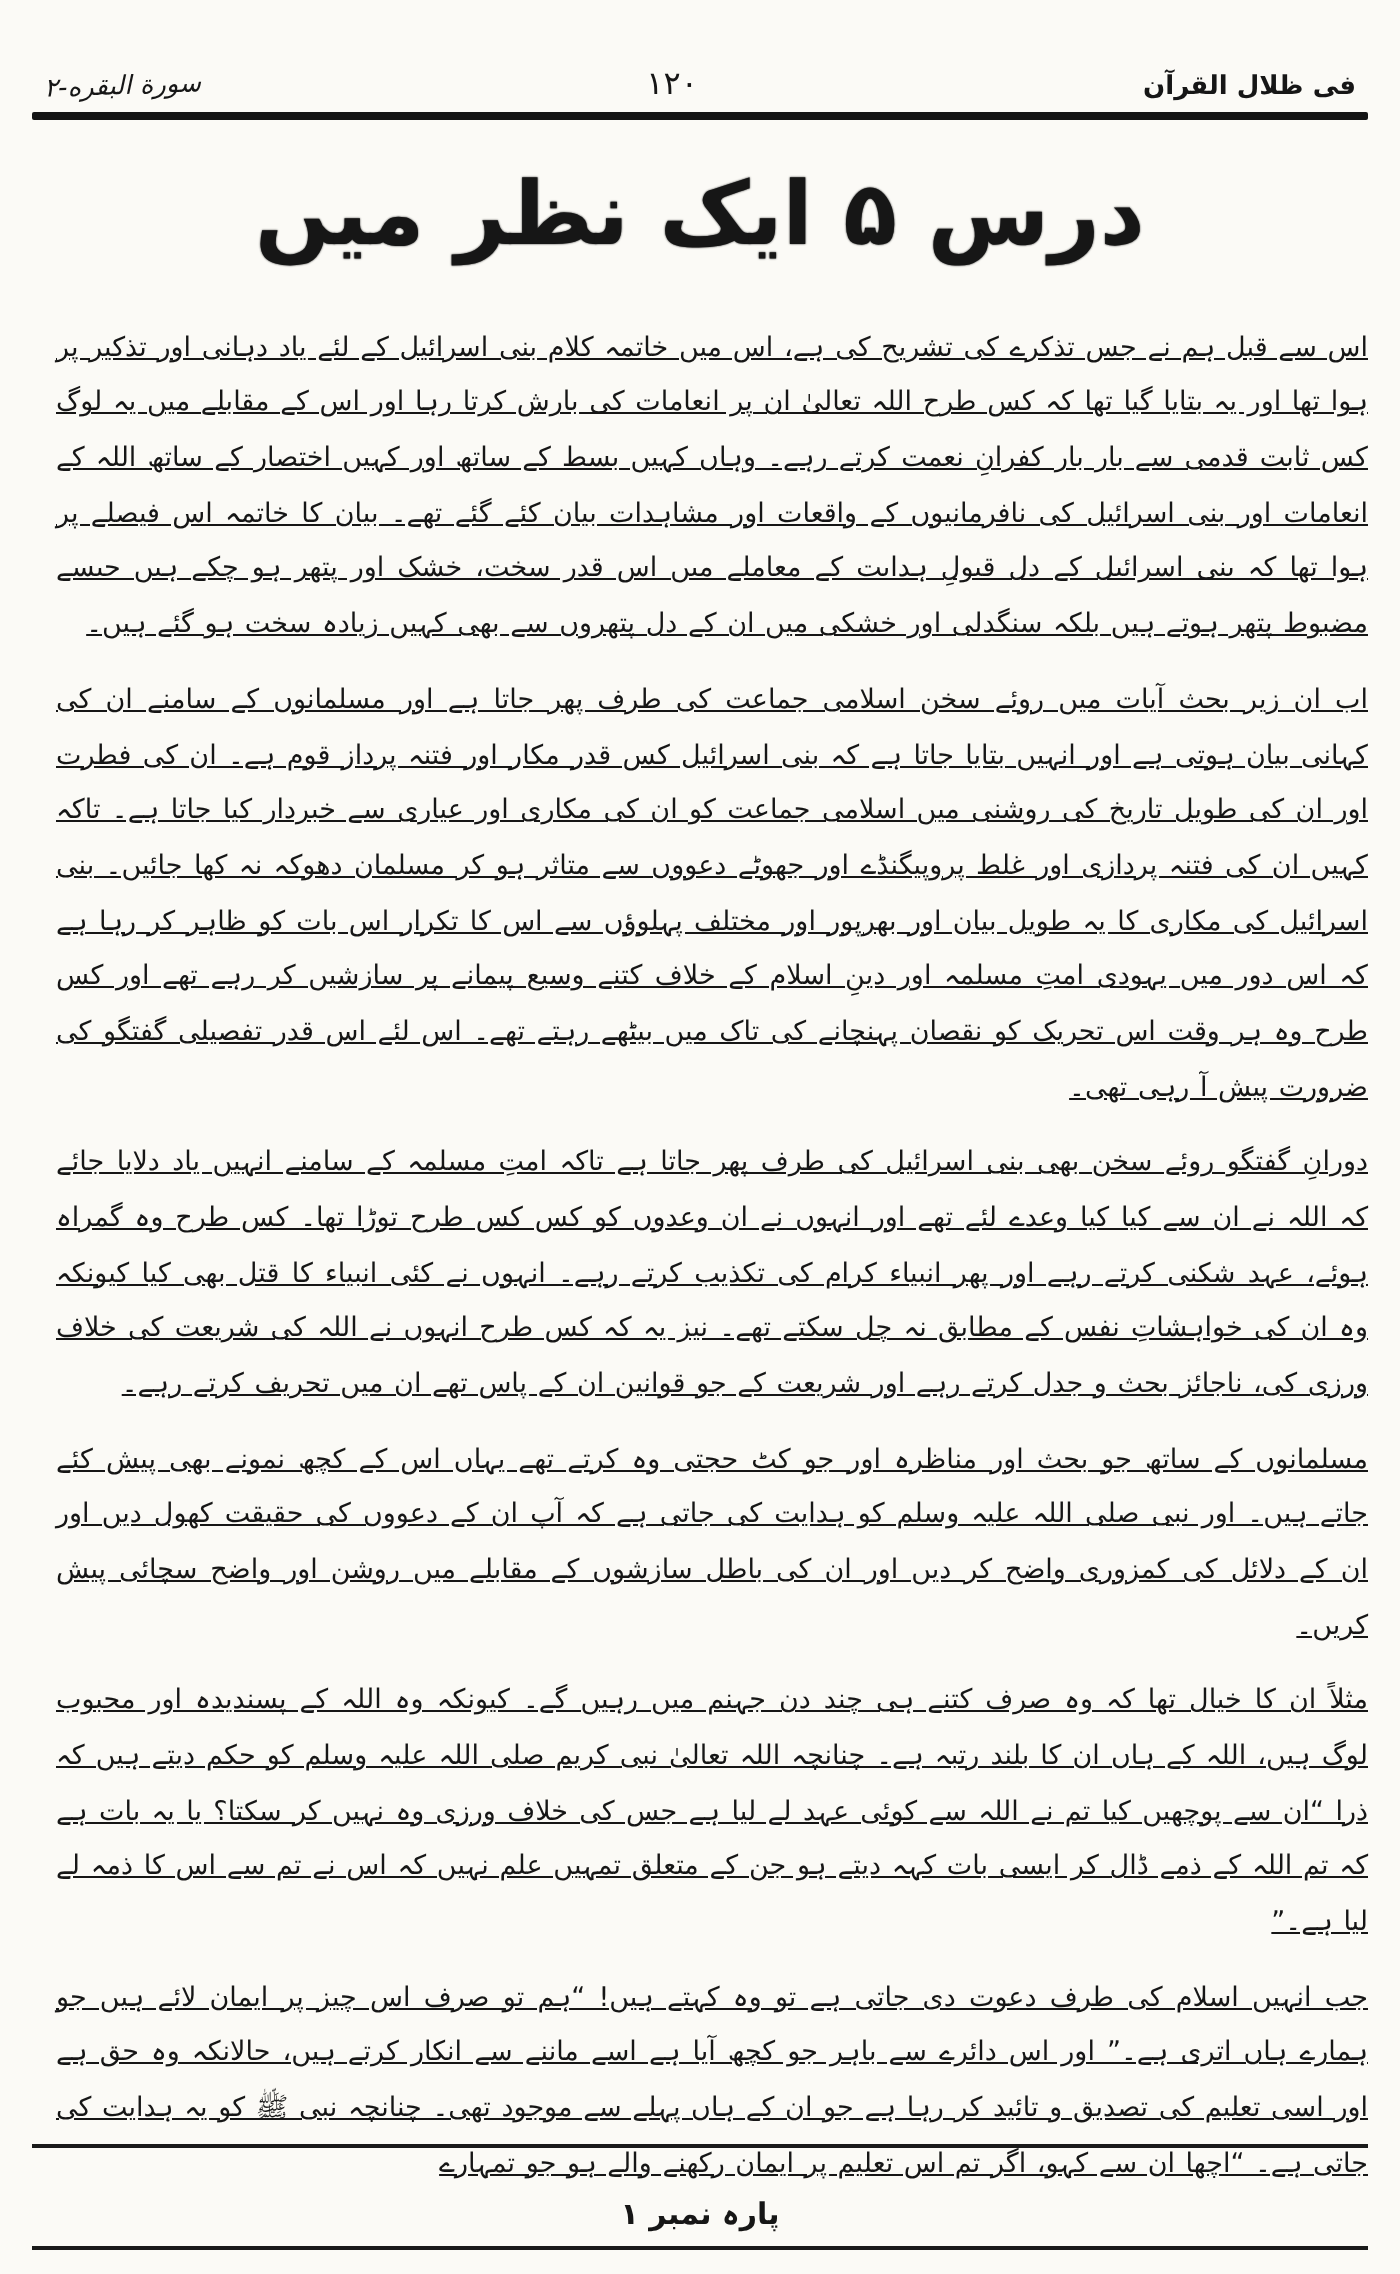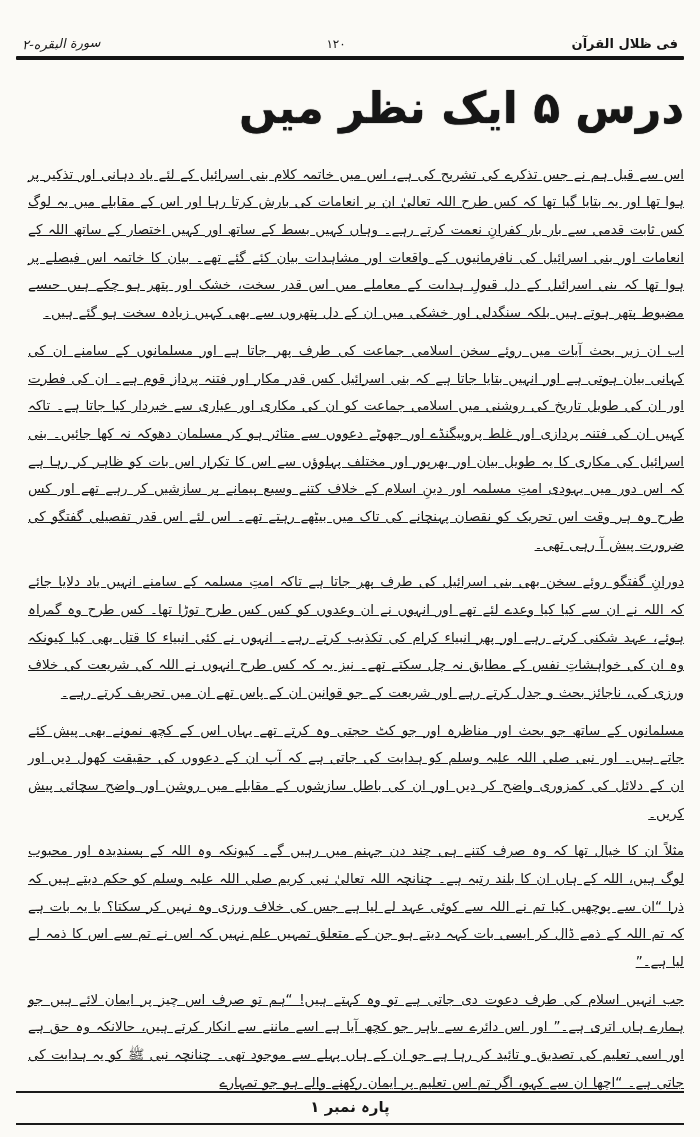--- a/index.html
+++ b/index.html
@@ -29,31 +29,31 @@
   }
   .header .book-title {
     font-weight: bold;
     margin-top: 20px;
   }
   .header .surah-label {
     font-style: italic;
     transform: rotate(-2deg);
   }
   .header .page-num {
-    font-size: 12px;
+    font-size: 16px;
     letter-spacing: 2px;
   }
   .rule-heavy {
     height: 4px;
     background: #141414;
     margin: 0 0 4px 0;
     border-radius: 1px;
   }
   .title {
-    text-align: right;
+    text-align: center;
     font-size: 44px;
     font-weight: bold;
     line-height: 1.2;
     margin: 22px 0 26px 0;
     letter-spacing: 1px;
     text-shadow: 0 0 1px #141414;
   }
   .body-text p {
     font-size: 13.5px;
     line-height: 2.05;
@@ -71,21 +71,21 @@
   }
   .rule-thin {
     height: 2px;
     background: #1a1a1a;
     margin: 0;
   }
   .footer .parah-label {
     display: inline-block;
     font-size: 15px;
     font-weight: bold;
-    padding: 5px 0 7px 0;
+    padding: 24px 0 7px 0;
   }
 </style>
 </head>
 <body>
 
 <div class="page">
 
   <div class="header">
     <span class="book-title">فی ظلال القرآن</span>
     <span class="page-num">۱۲۰</span>

